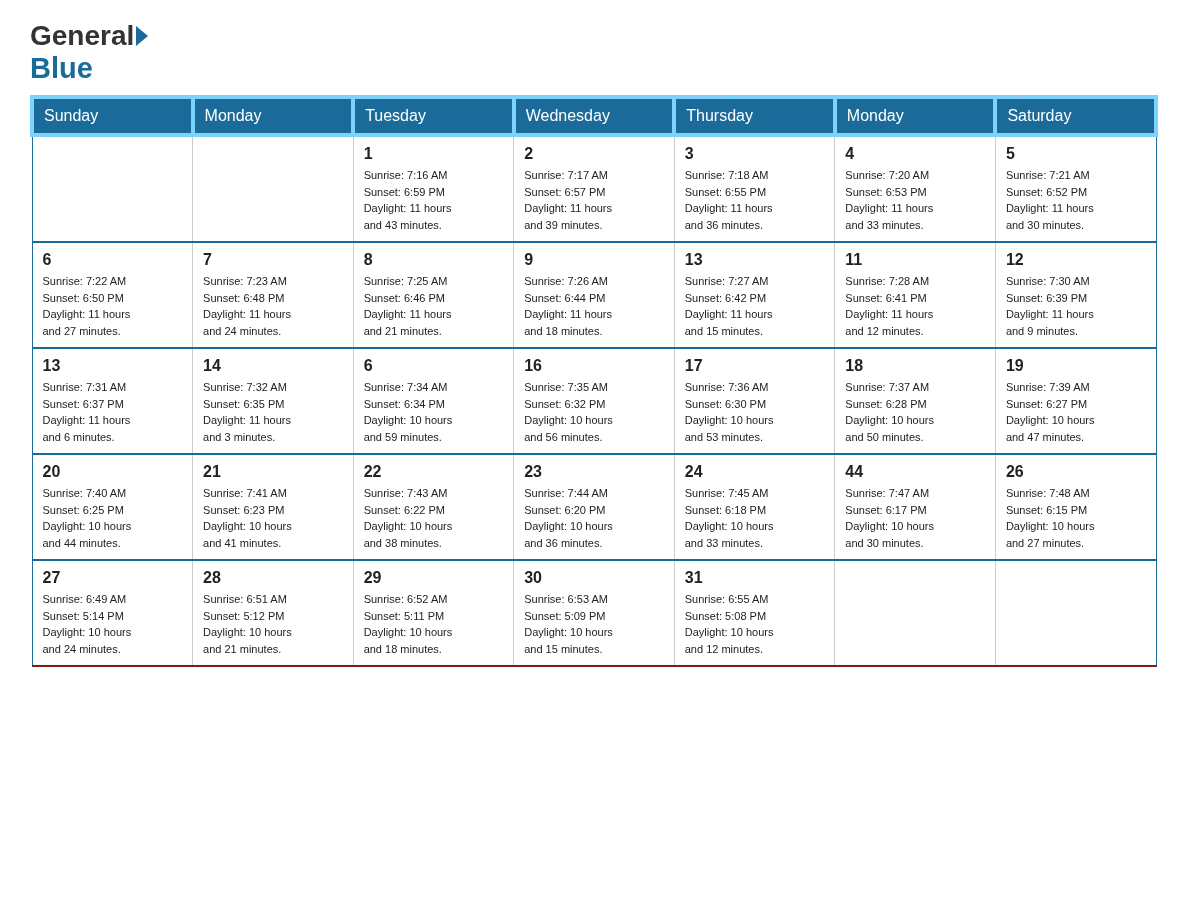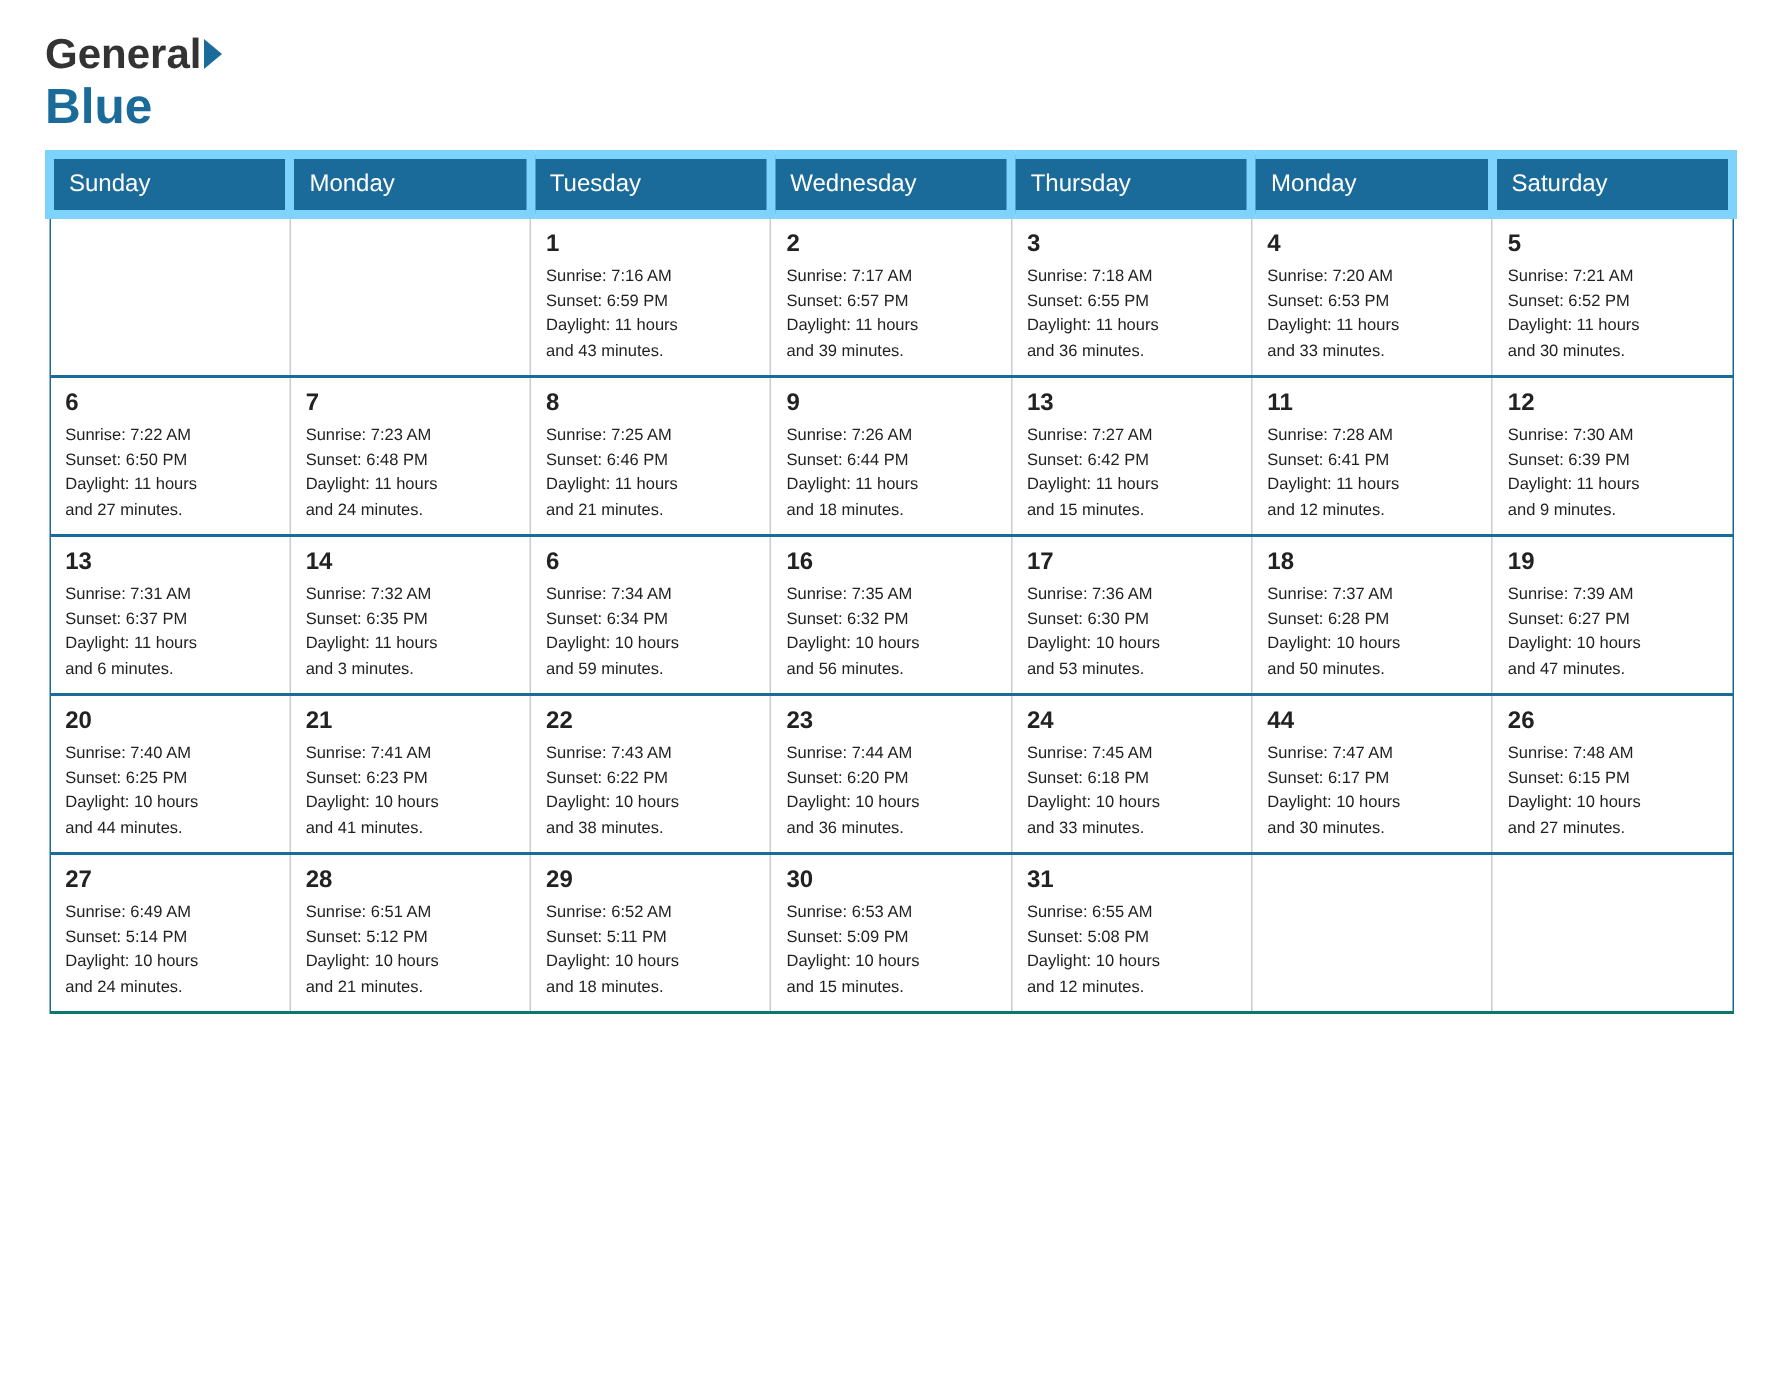--- a/index.html
+++ b/index.html
@@ -32,21 +32,21 @@
     .logo-arrow {
       display: inline-block;
       width: 0;
       height: 0;
       border-left: 12px solid #1a6b9a;
       border-top: 10px solid transparent;
       border-bottom: 10px solid transparent;
       margin: 0 2px;
       vertical-align: middle;
     }
-    .logo-blue { color: #1a6b9a; font-size: 33px; font-weight: bold; }
+    .logo-blue { color: #1a6b9a; font-size: 29px; font-weight: bold; }
     .title-area { text-align: right; }
     .month-title {
       font-size: 52px;
       font-weight: 300;
       color: #222;
       line-height: 1.1;
     }
     .location {
       font-size: 20px;
       color: #444;
@@ -59,21 +59,21 @@
     }
     .calendar thead tr {
       background-color: #1a6b9a;
     }
     .calendar thead th {
       color: #fff;
       font-size: 16px;
       font-weight: normal;
       padding: 8px 10px;
       text-align: left;
-      border: 6px solid #7dd3fc;
+      border: 4px solid #7dd3fc;
     }
     .calendar tbody tr {
       border-bottom: 2px solid #1a6b9a;
     }
     .calendar tbody td {
       vertical-align: top;
       padding: 8px 10px;
       font-size: 13px;
       color: #222;
       border-left: 1px solid #ccc;
@@ -88,21 +88,21 @@
       font-weight: bold;
       margin-bottom: 4px;
       display: block;
     }
     .day-info {
       font-size: 11px;
       line-height: 1.5;
       color: #222;
     }
     .empty-cell { background: #fff; }
-    tbody tr:last-child { border-bottom: 2px solid #0f766e; }
+    tbody tr:last-child { border-bottom: 2px solid #7f1d1d; }
   </style>
 </head>
 <body>
 
 <div class="header">
   <div class="logo">
     <div class="logo-text">
       <span class="logo-general">General</span>
       <span class="logo-arrow"></span>
       <br>

